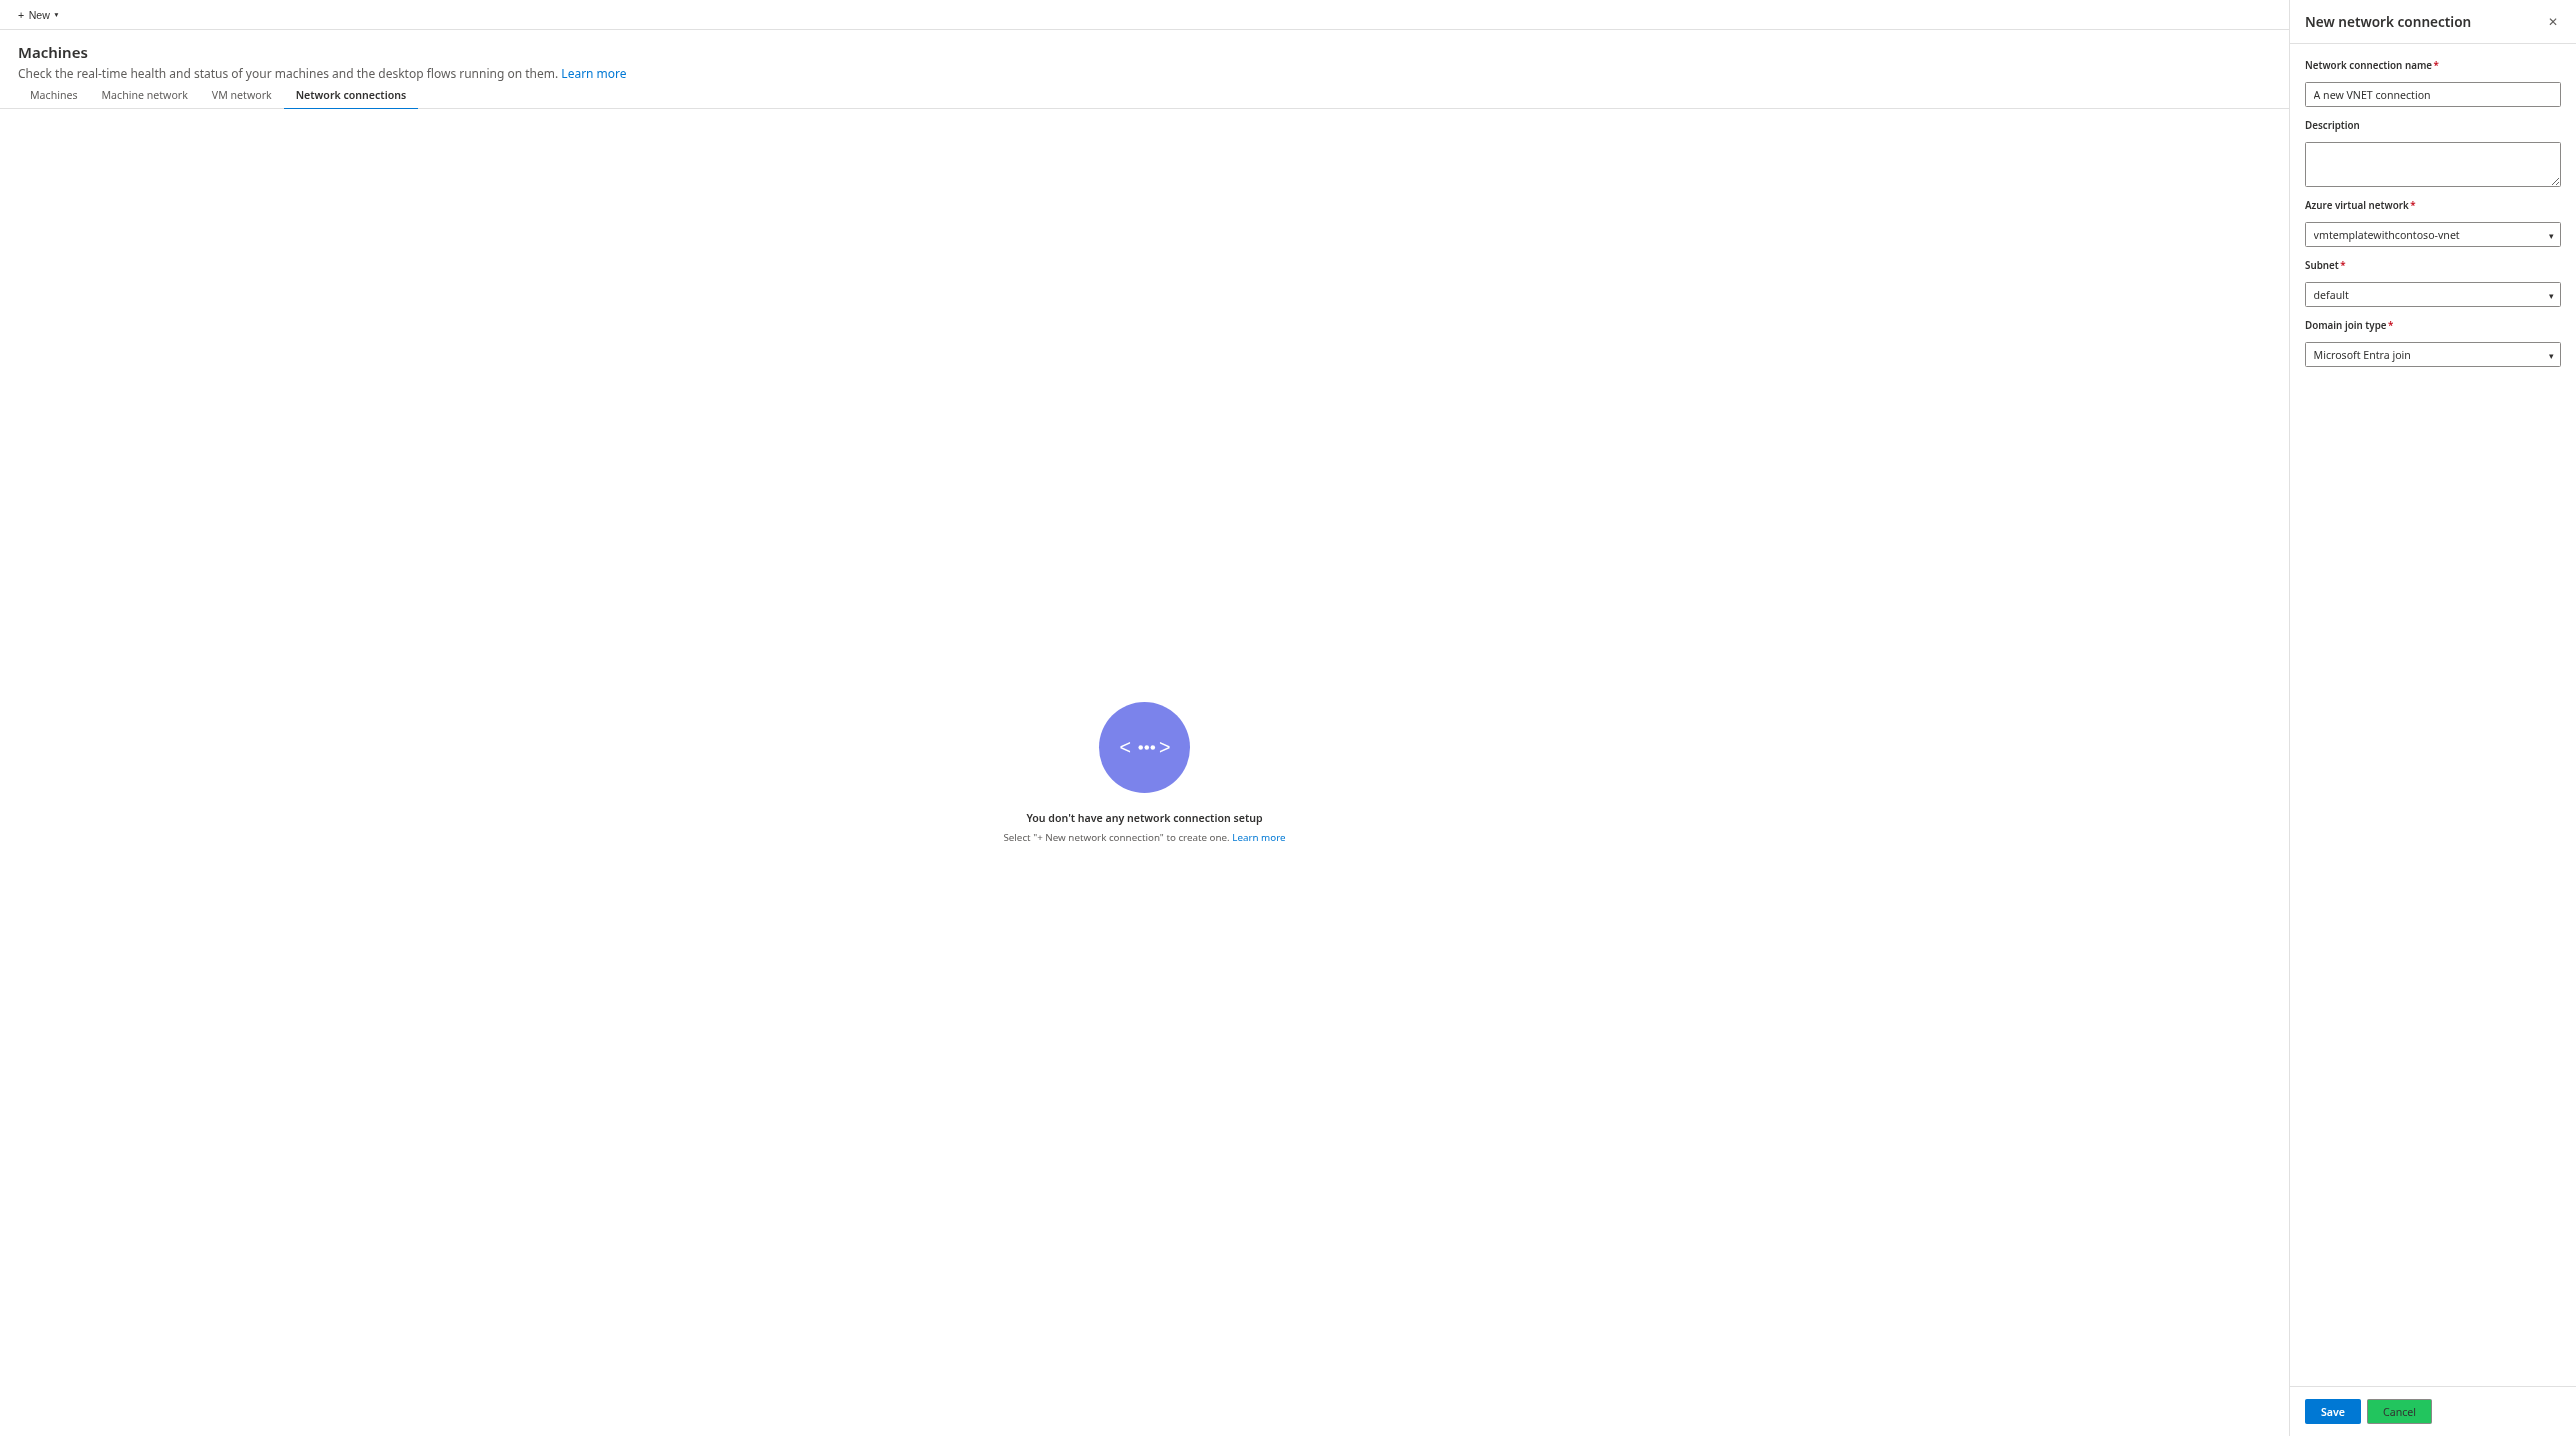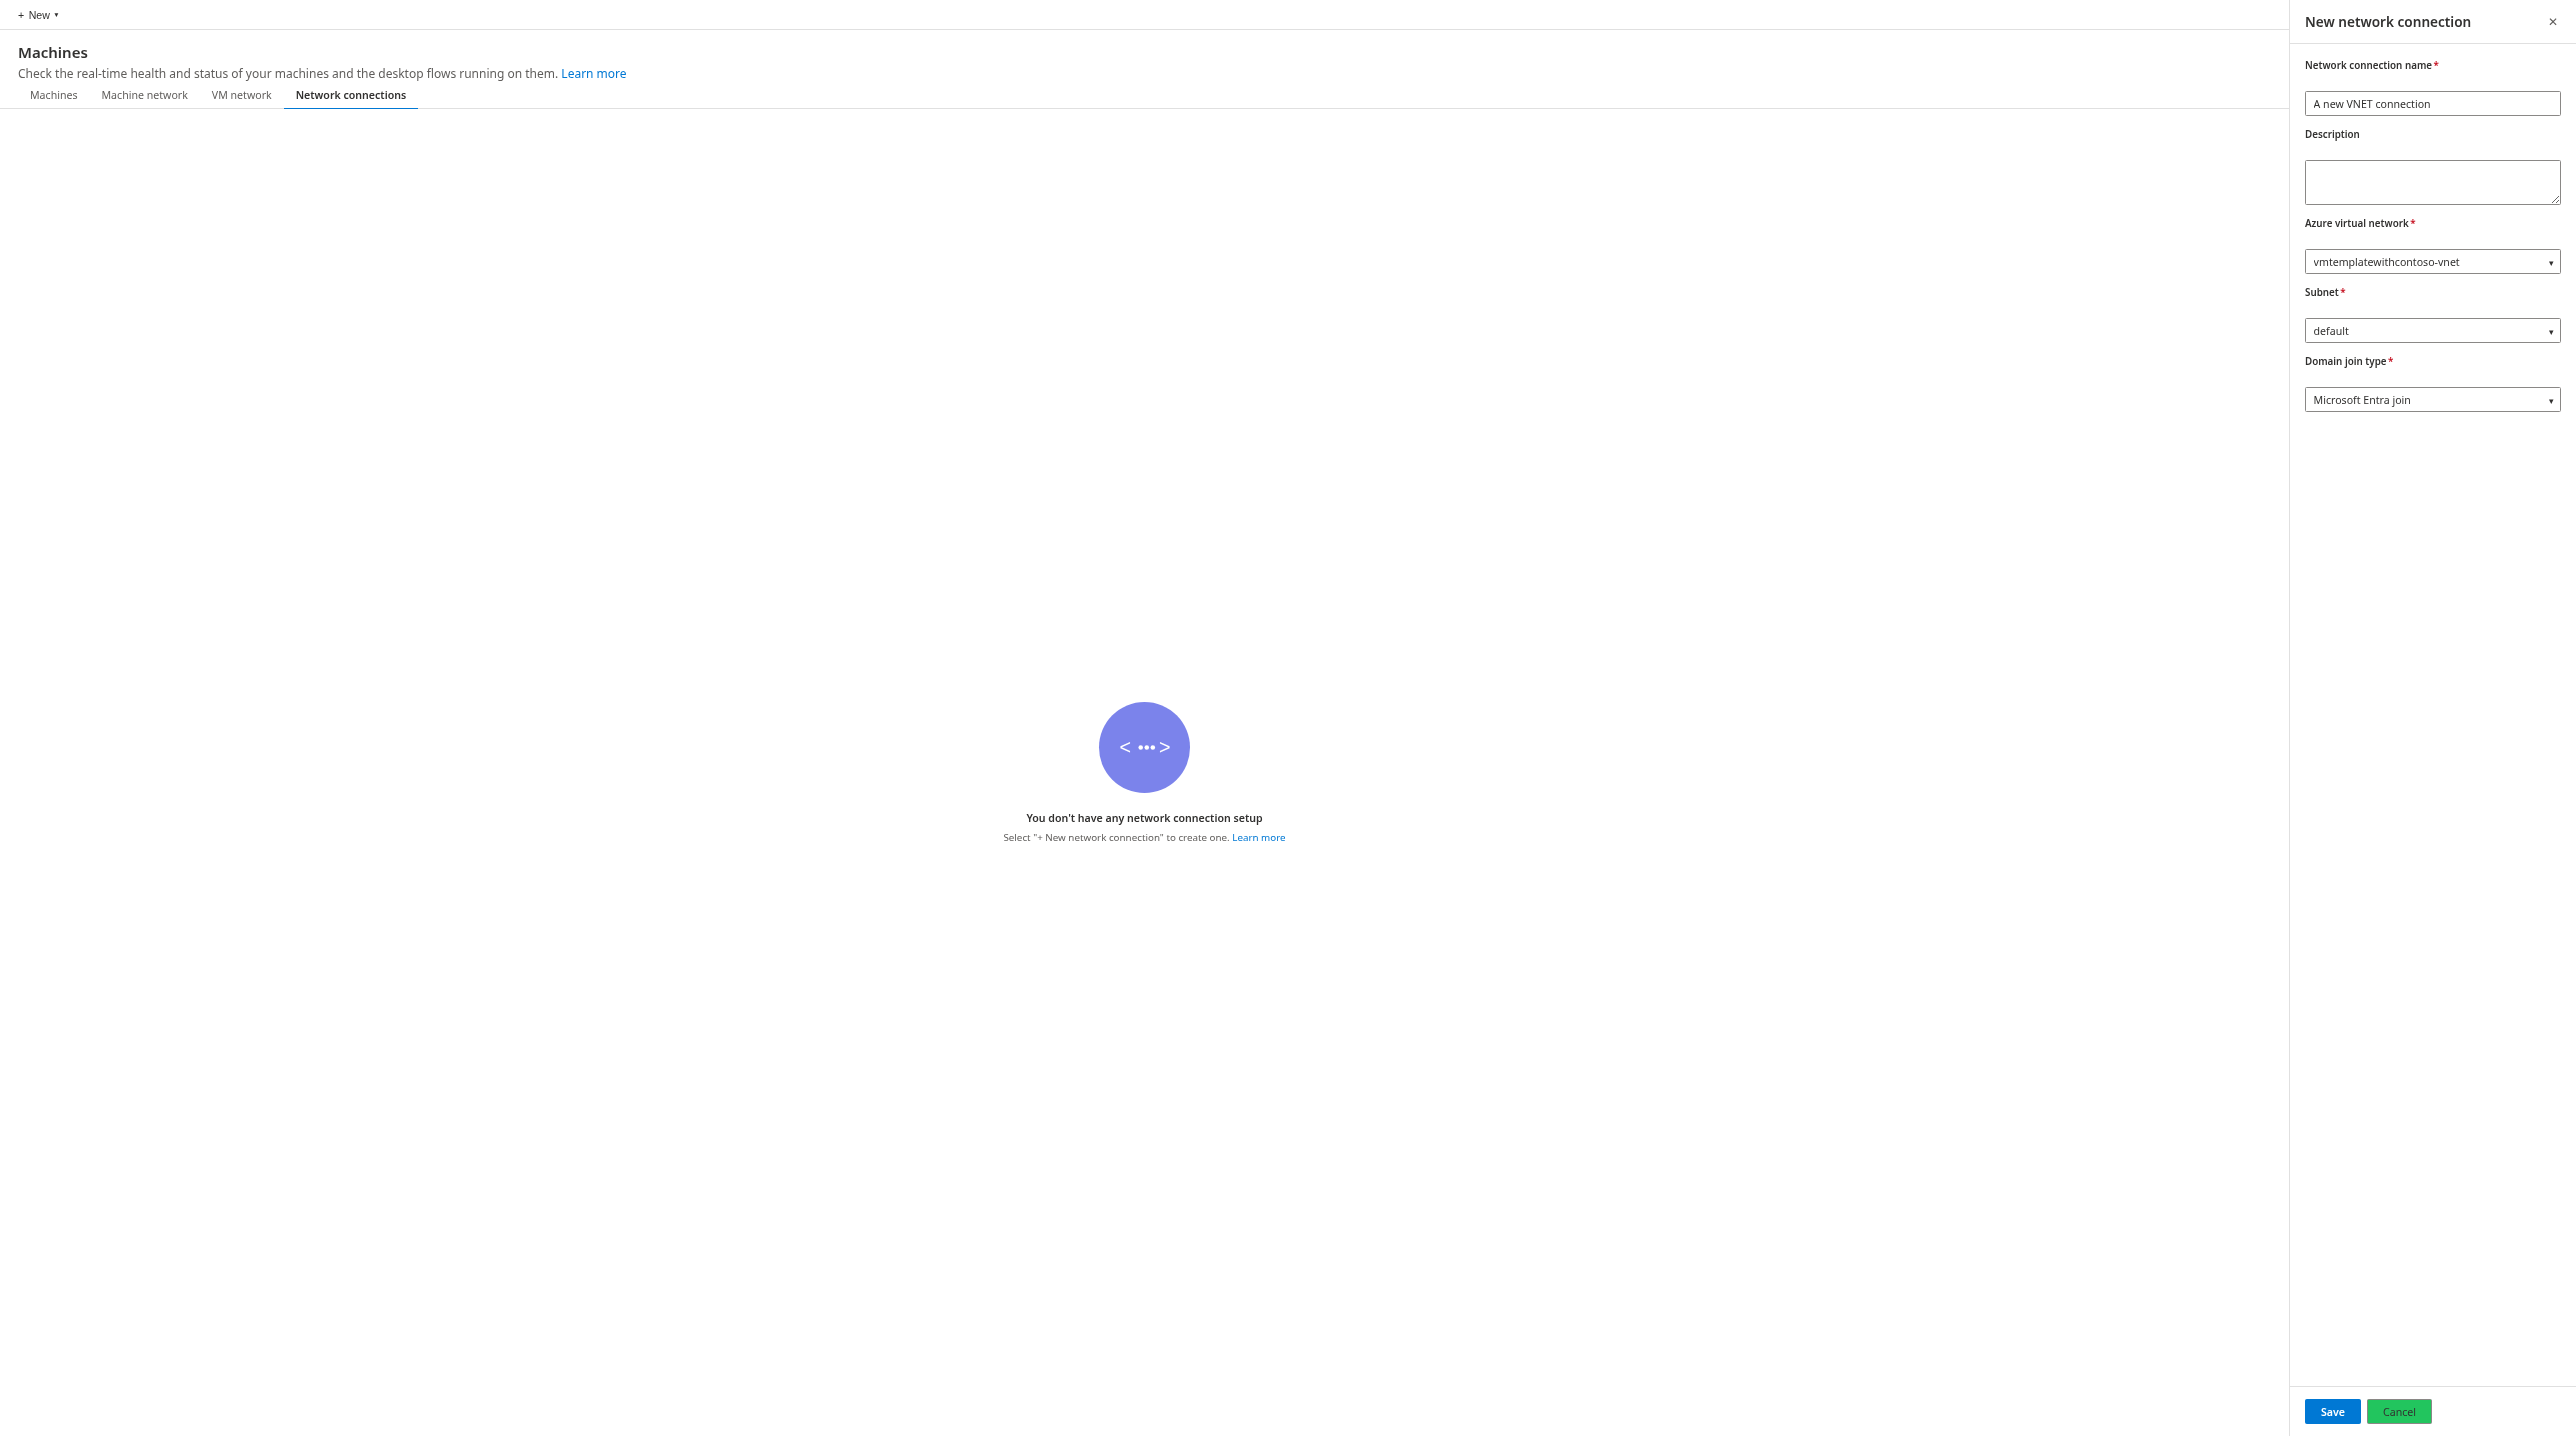--- a/index.html
+++ b/index.html
@@ -167,21 +167,21 @@
       padding: 15px;
       overflow-y: auto;
       display: flex;
       flex-direction: column;
       gap: 12px;
     }
 
     .form-group {
       display: flex;
       flex-direction: column;
-      gap: 19px;
+      gap: 10px;
     }
 
     .form-label {
       font-size: 9.8px;
       font-weight: 600;
       color: #323130;
     }
 
     .required-mark {
       color: #c50f1f;

